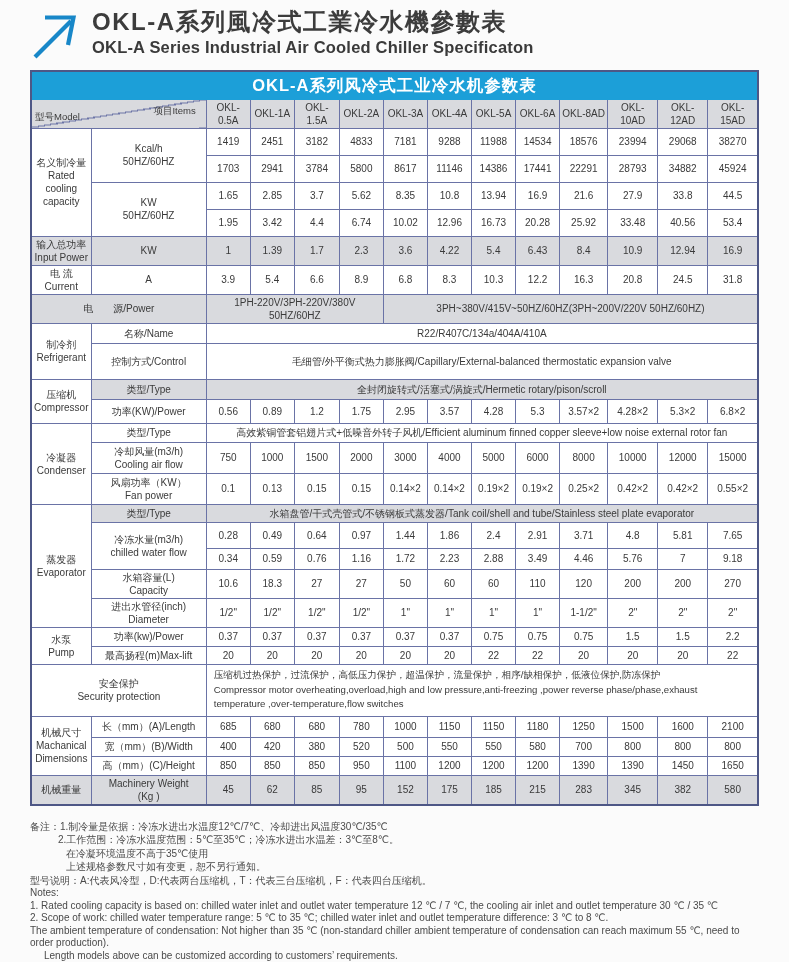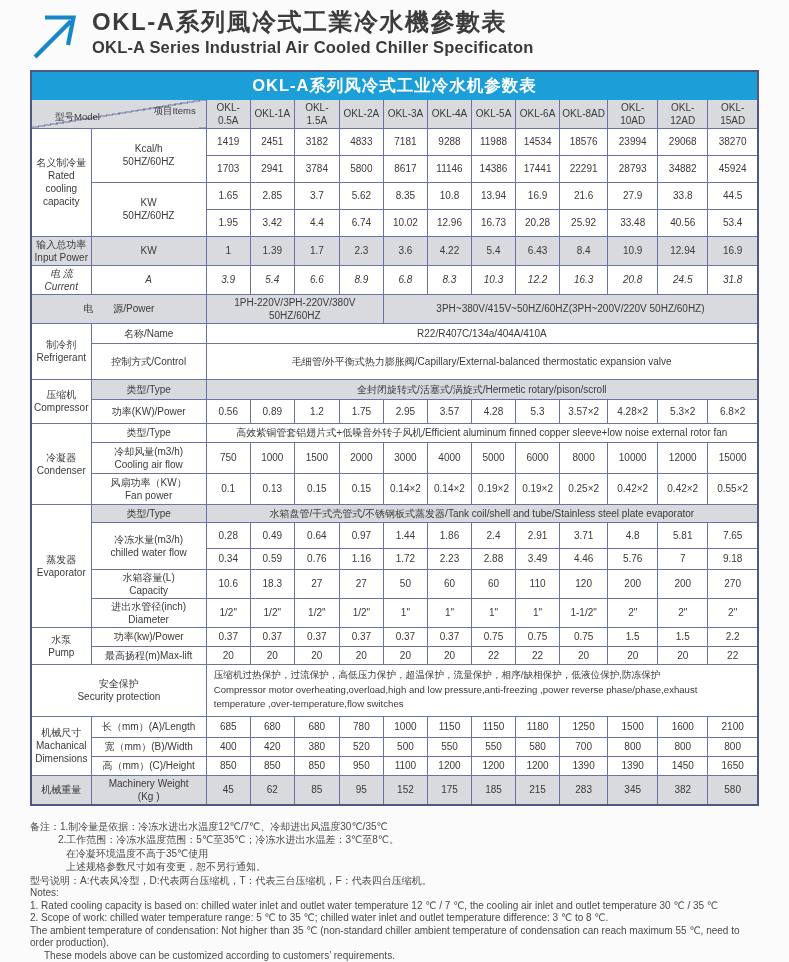--- a/index.html
+++ b/index.html
@@ -28,21 +28,21 @@
   td.model { font-size:10px; }
   td.cat { font-size:10px; }
   td.item { font-size:10px; }
   td.val { font-size:10px; }
   td.left { text-align:left; padding:3px 7px; font-size:9.6px; line-height:1.55; }
   td.diag { position:relative; padding:0;
     background-image:linear-gradient(to bottom right,
       transparent calc(50% - 0.6px), #6a73a6 calc(50% - 0.6px),
       #6a73a6 calc(50% + 0.6px), transparent calc(50% + 0.6px)); }
   td.diag.shade { background-color:#d9dade; }
-  td.diag .a { position:absolute; left:3px; bottom:4px; font-size:9.5px;margin-left:20px; }
+  td.diag .a { position:absolute; left:3px; bottom:4px; font-size:9.5px; }
   td.diag .b { position:absolute; right:10px; top:5px; font-size:9.5px; }
 
   
   .notes { margin-top:14px; font-size:10px; color:#4a4a4a; }
   .notes-zh div { line-height:13.5px; }
   .notes-en div { line-height:12.6px; }
   .ind-1 { padding-left:28px; }
   .ind-2 { padding-left:36px; }
   .ind-3 { padding-left:14px; }
 </style>
@@ -174,21 +174,21 @@
           <td class="val shade">2.3</td>
           <td class="val shade">3.6</td>
           <td class="val shade">4.22</td>
           <td class="val shade">5.4</td>
           <td class="val shade">6.43</td>
           <td class="val shade">8.4</td>
           <td class="val shade">10.9</td>
           <td class="val shade">12.94</td>
           <td class="val shade">16.9</td>
         </tr>
-        <tr style="height: 29px; font-style: italic;">
+        <tr style="height: 29px;">
           <td class="cat">电 流
 Current</td>
           <td class="item">A</td>
           <td class="val">3.9</td>
           <td class="val">5.4</td>
           <td class="val">6.6</td>
           <td class="val">8.9</td>
           <td class="val">6.8</td>
           <td class="val">8.3</td>
           <td class="val">10.3</td>
@@ -452,19 +452,19 @@
       <div class="ind-1">2.工作范围：冷冻水温度范围：5℃至35℃；冷冻水进出水温差：3℃至8℃。</div>
       <div class="ind-2">在冷凝环境温度不高于35℃使用</div>
       <div class="ind-2">上述规格参数尺寸如有变更，恕不另行通知。</div>
       <div>型号说明：A:代表风冷型，D:代表两台压缩机，T：代表三台压缩机，F：代表四台压缩机。</div>
     </div>
     <div class="notes-en">
       <div>Notes:</div>
       <div>1. Rated cooling capacity is based on: chilled water inlet and outlet water temperature 12 ℃ / 7 ℃, the cooling air inlet and outlet temperature 30 ℃ / 35 ℃</div>
       <div>2. Scope of work: chilled water temperature range: 5 ℃ to 35 ℃; chilled water inlet and outlet temperature difference: 3 ℃ to 8 ℃.</div>
       <div>The ambient temperature of condensation: Not higher than 35 ℃ (non-standard chiller ambient temperature of condensation can reach maximum 55 ℃, need to order production).</div>
-      <div class="ind-3">These models above can be customized according to customers’  requirements.</div>
+      <div class="ind-3">Length models above can be customized according to customers’  requirements.</div>
       <div class="ind-3">Specifications and dimensions above are subject to change without notice.</div>
 
     </div>
   </div>
 
 </div>
 
 </body></html>

